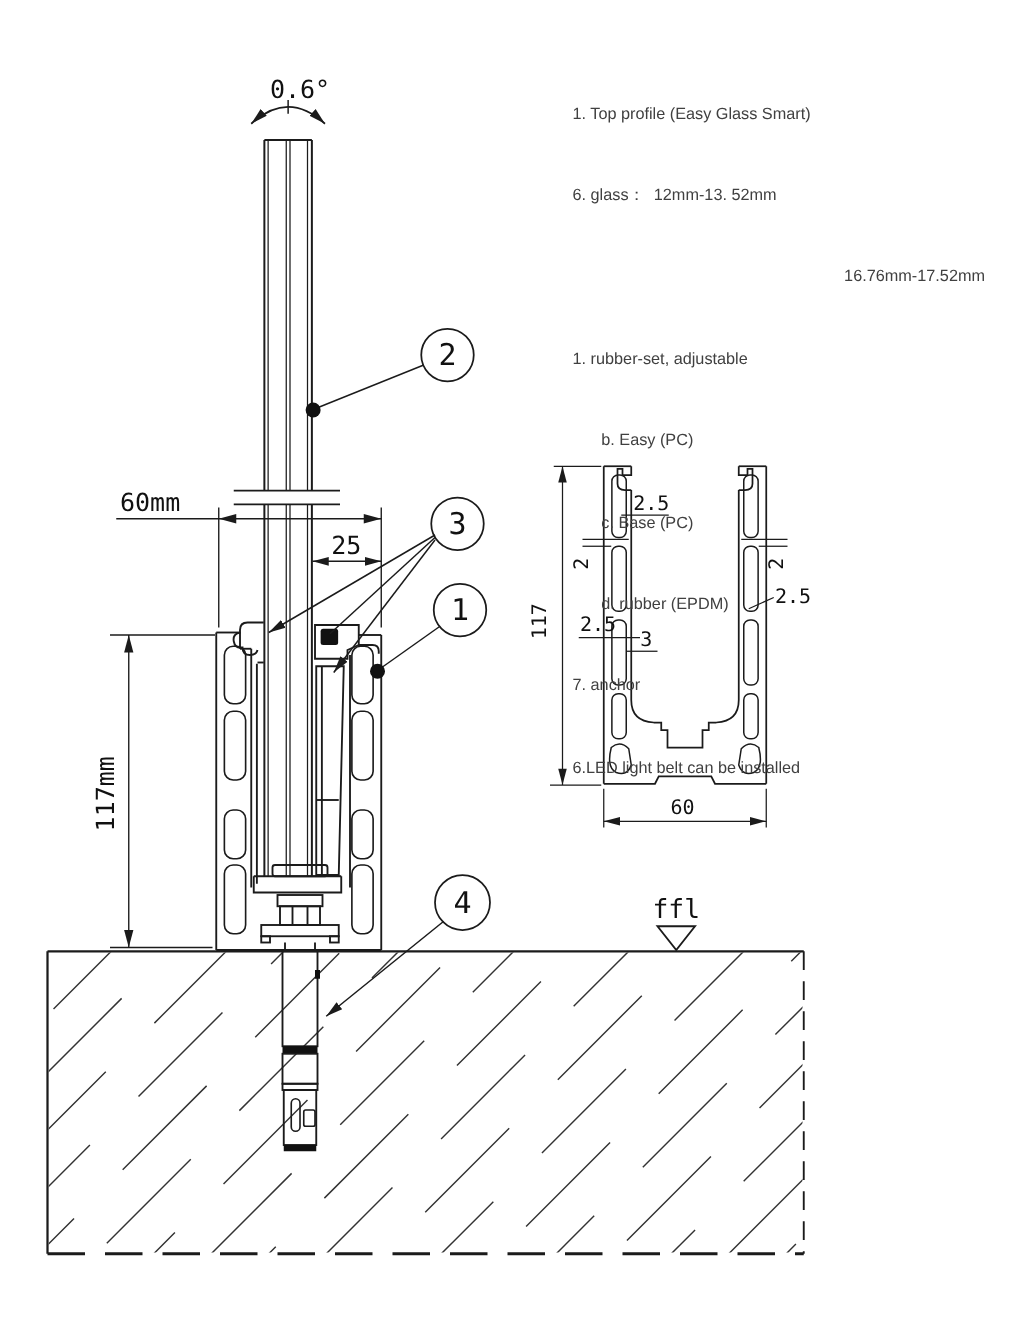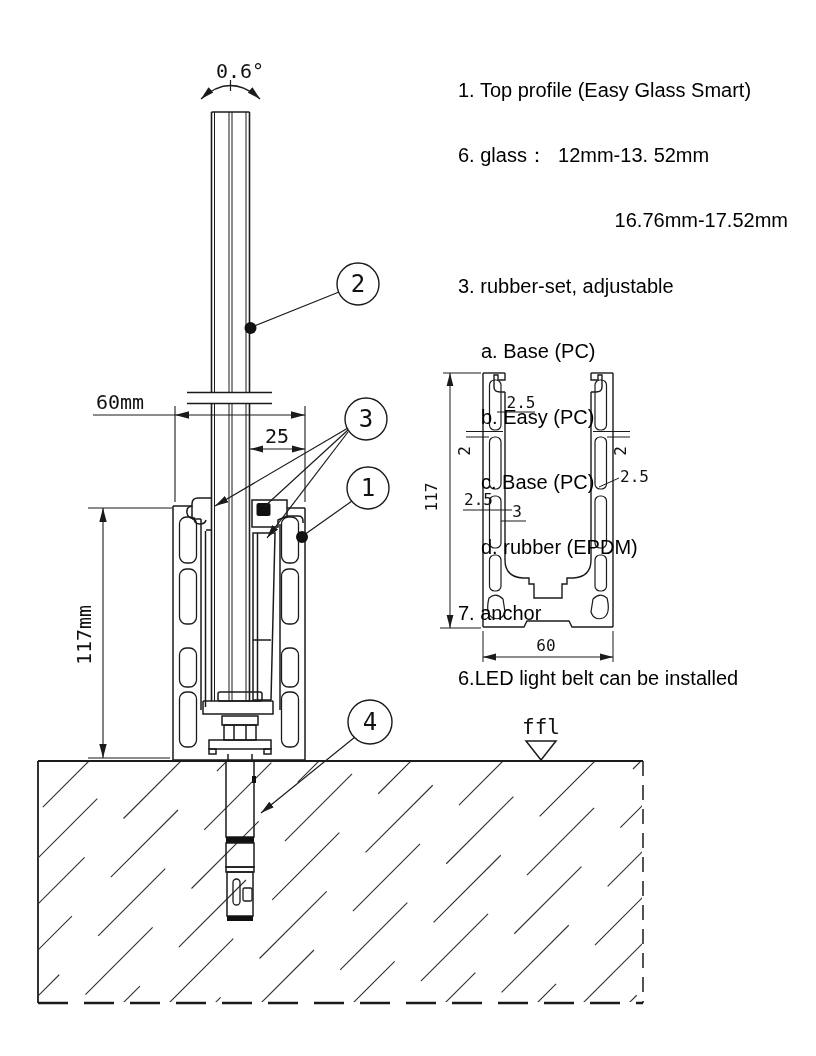--- a/index.html
+++ b/index.html
@@ -2,21 +2,21 @@
 <html><head>
 <meta charset="utf-8">
 <style>
   :root{ --ink:#1b1b1b; }
   html,body{ margin:0; padding:0; background:#fff; }
   #page{ position:relative; width:816px; height:1056px; background:#fff; overflow:hidden;
          font-family:"Liberation Sans", sans-serif; color:var(--ink); }
   #drawing{ position:absolute; left:0; top:0; }
   
   .legend{ position:absolute; left:458px; top:36px; width:330px;
-           font-size:20px; line-height:21.8px; white-space:pre; color:#000000; }
+           font-size:13px; line-height:21.8px; white-space:pre; color:#404040; }
   .legend .li{ white-space:pre; }
   .legend .i1{ padding-left:23px; }
   .legend .i2{ padding-left:99px;text-align:right; }
   
   svg{ display:block; }
   .ln{ stroke:var(--ink); fill:none; }
   text{ fill:#111; }
   .dimtxt{ font-family:"DejaVu Sans Mono", monospace; font-size:20px; }
   .dimtxt-s{ font-family:"DejaVu Sans Mono", monospace; font-size:16px; }
   .callout-num{ font-family:"DejaVu Sans Mono", monospace; font-size:24px; }
@@ -296,22 +296,21 @@
 
       <line class="ln" x1="501" y1="521" x2="526" y2="521"></line>
       <text class="dimtxt-s" x="517" y="517" text-anchor="middle">3</text>
     </g>
   </svg>
 
   <div class="legend">
     <div class="li">1. Top profile (Easy Glass Smart)</div>
     <div class="li">6. glass：  12mm-13. 52mm</div>
     <div class="li i2">16.76mm-17.52mm</div>
-    <div class="li">3. rubber-set, adjustable</div>
-    <div class="li i1">a. Base (PC)</div>
+    <div class="li">1. rubber-set, adjustable</div>
     <div class="li i1">b. Easy (PC)</div>
     <div class="li i1">c. Base (PC)</div>
     <div class="li i1">d. rubber (EPDM)</div>
     <div class="li">7. anchor</div>
     <div class="li">6.LED light belt can be installed</div>
   </div>
 
 </div>
 
 </body></html>

